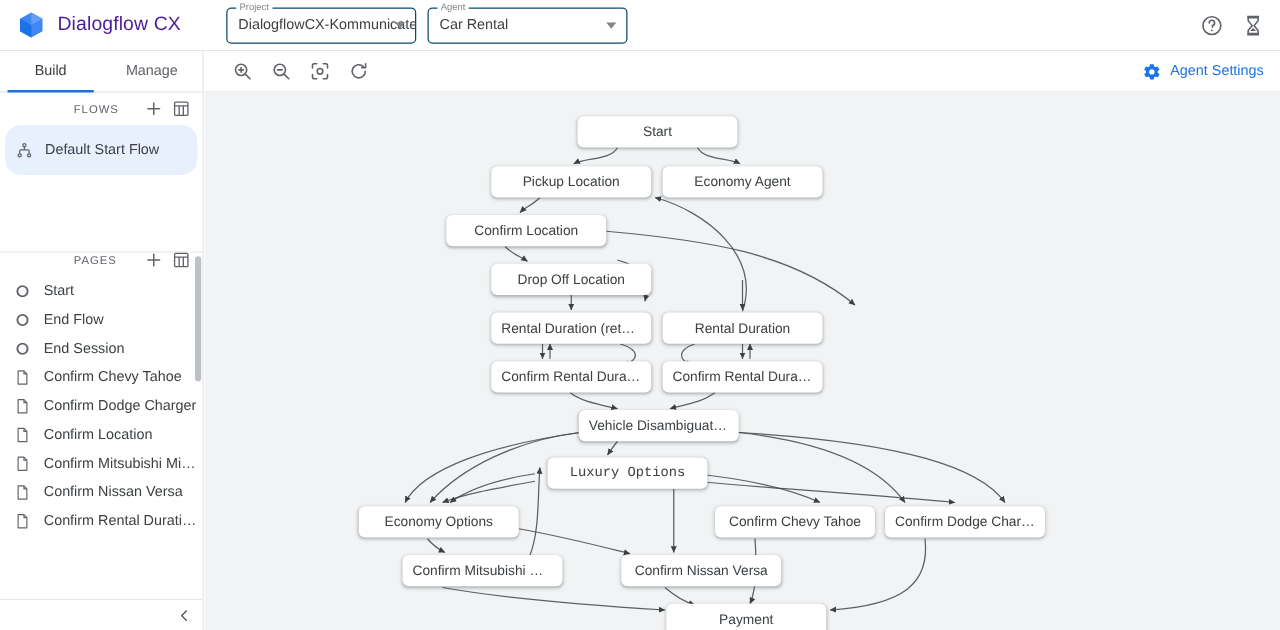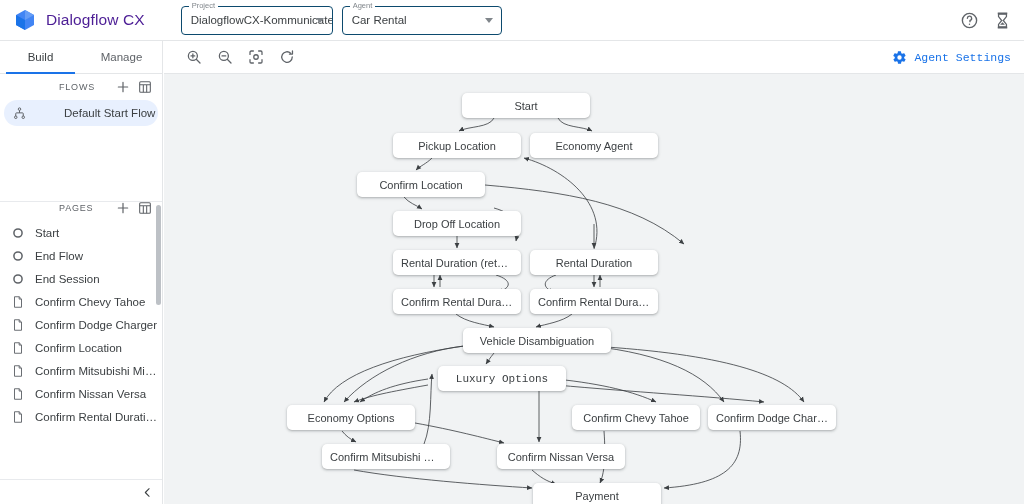--- a/index.html
+++ b/index.html
@@ -67,22 +67,22 @@
   .section-head {
     display: flex; align-items: center; height: 26px; padding: 0 9px 0 11px;
   }
   .section-title {
     font-size: 9px; color: #5f6368; letter-spacing: .8px; flex: 1; padding-left: 48px;
   }
   .sec-btn { width: 16px; height: 16px; color: #5f6368; margin-left: 6px; cursor: pointer; }
 
   #flows-area { height: 128px; border-bottom: 1px solid #e8eaed; position: relative; }
   .flow-item {
-    display: flex; align-items: center; height: 26px; margin: 0 4px;
-    border-radius: 13px; padding-left: 8px; cursor: pointer; gap: 28px;
+    display: flex; align-items: center; height: 40px; margin: 0 4px;
+    border-radius: 13px; padding-left: 8px; cursor: pointer;
   }
   .flow-item.selected { background: #e8f0fe; }
   .flow-icon { width: 15px; height: 15px; color: #5f6368; flex: none; }
   .flow-label { font-size: 11.5px; color: #3c4043; margin-left: 9px; }
 
   #pages-area { position: absolute; top: 154px; left: 0; right: 0; bottom: 24px; }
   #pages-list { position: absolute; top: 26px; left: 0; right: 0; bottom: 0; overflow: hidden; }
   .page-item {
     display: flex; align-items: center; height: 23px; padding-left: 11px; cursor: pointer;
   }
@@ -99,21 +99,21 @@
   #collapse-btn {
     position: absolute; right: 6px; bottom: 3px; width: 18px; height: 18px;
     display: flex; align-items: center; justify-content: center;
     color: #3c4043; cursor: pointer;
   }
 
   
   #canvas-toolbar {
     position: absolute; left: 164px; top: 41px; right: 0; height: 33px;
     background: #ffffff; border-bottom: 1px solid #e4e6e8;
-    display: flex; align-items: center; font-family: Liberation Mono, monospace;
+    display: flex; align-items: center;
   }
   .ct-icon {
     width: 18px; height: 18px; color: #5f6368; cursor: pointer; margin-left: 13px;
   }
   #canvas-toolbar .ct-icon:first-child { margin-left: 21px; }
   #agent-settings {
     margin-left: auto; margin-right: 13px; display: flex; align-items: center;
     color: #1a73e8; cursor: pointer;
   }
   #agent-settings-label { font-size: 11.5px; margin-left: 7px; }
@@ -406,21 +406,21 @@
         </div>
         <div class="node" style="left: 366px; top: 176px; width: 128px;">
           <span class="node-label">Rental Duration</span>
         </div>
         <div class="node" style="left: 229px; top: 215px; width: 128px;">
           <span class="node-label">Confirm Rental Durati…</span>
         </div>
         <div class="node" style="left: 366px; top: 215px; width: 128px;">
           <span class="node-label">Confirm Rental Durati…</span>
         </div>
-        <div class="node" style="left: 299px; top: 254px; width: 148px;">
+        <div class="node" style="left: 299px; top: 254px; width: 128px;">
           <span class="node-label">Vehicle Disambiguation</span>
         </div>
         <div class="node" style="left: 274px; top: 292px; width: 128px; font-family: Liberation Mono, monospace;">
           <span class="node-label">Luxury Options</span>
         </div>
         <div class="node" style="left: 123px; top: 331px; width: 128px;">
           <span class="node-label">Economy Options</span>
         </div>
         <div class="node" style="left: 408px; top: 331px; width: 128px;">
           <span class="node-label">Confirm Chevy Tahoe</span>

